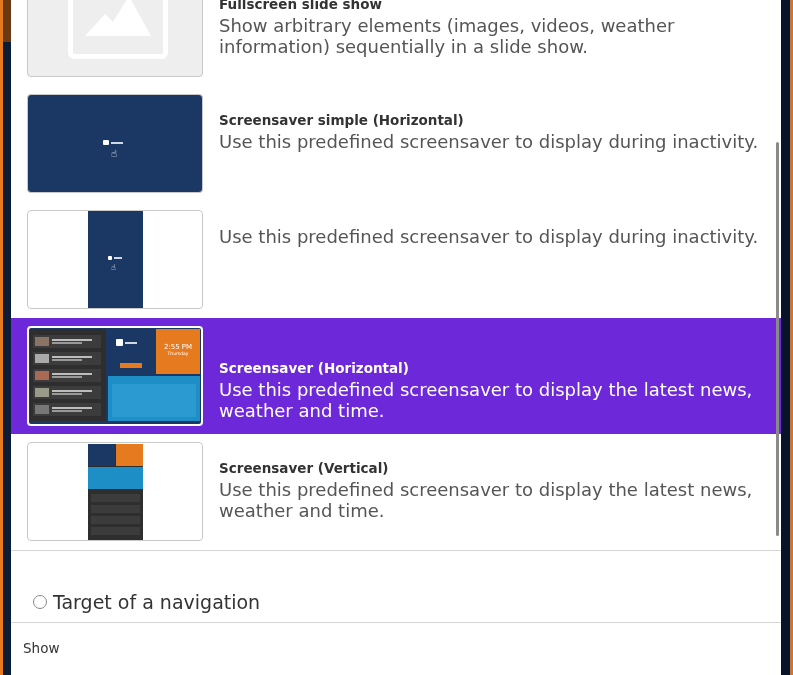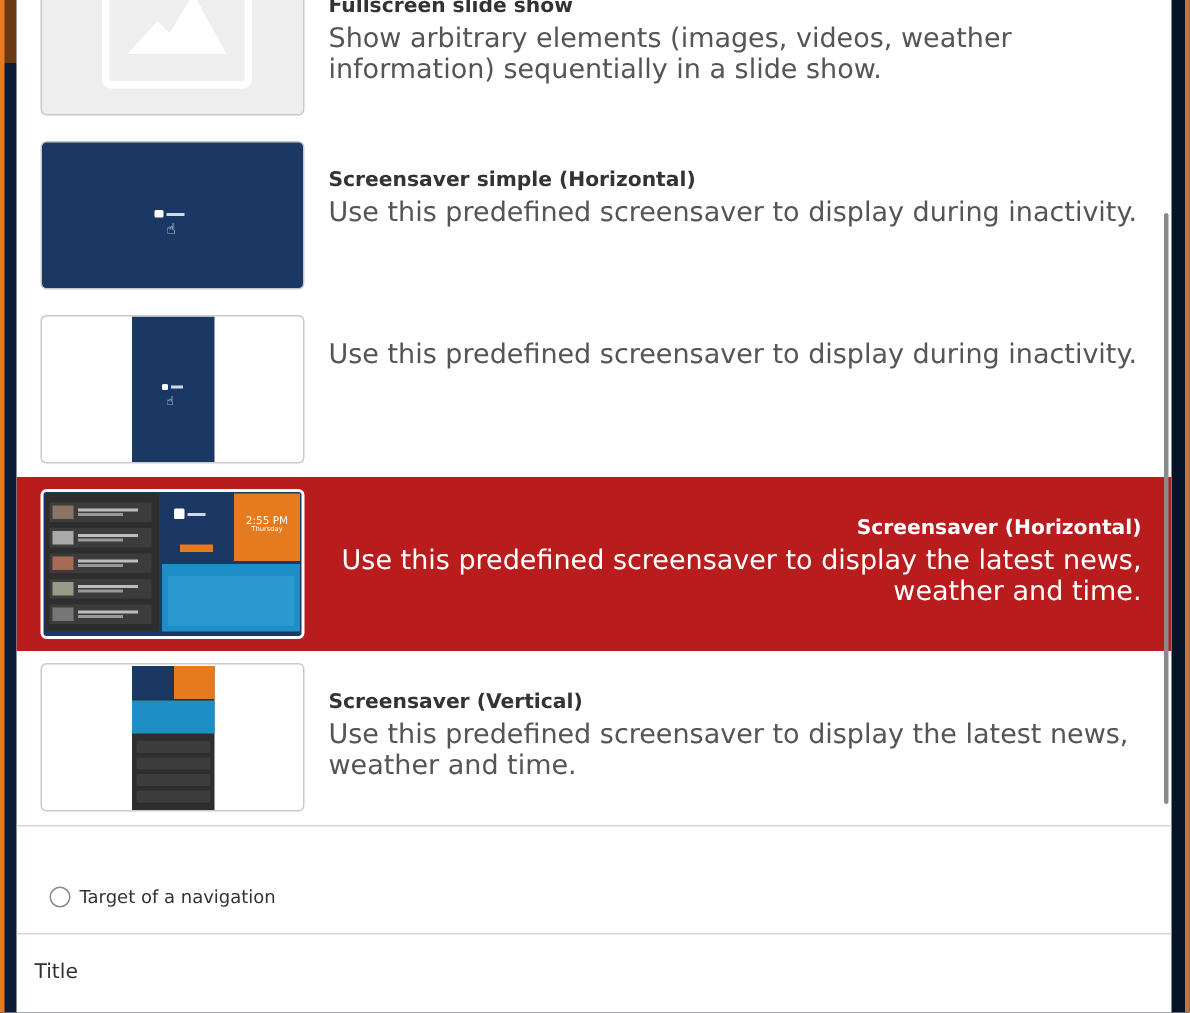--- a/index.html
+++ b/index.html
@@ -20,21 +20,21 @@
   .bg-right .accent { position:absolute; right:0; top:0; width:3px; height:675px; background:#c8753a; }
 
   .modal {
     position:absolute; left:11px; top:0; width:770px; height:675px;
     background:#ffffff; overflow:hidden;
   }
   .list { position:absolute; left:0; top:-40px; width:770px; height:590px; }
   .item {
     position:absolute; left:0; width:770px; height:116px;
   }
-  .item.selected { background:#b91c1c; }
+  .item.selected { background:#6d28d9; }
   .thumb {
     position:absolute; left:16px; top:18px; width:174px; height:97px;
     border:1px solid #c9c9c9; border-radius:4px; overflow:hidden; background:#fff;
   }
   .item.selected .thumb { border:2px solid #ffffff; left:16px; top:8px; width:172px; height:96px; }
   .item-text { position:absolute; left:208px; top:34px; right:20px; }
   .item-title { font-size:13.5px; font-weight:bold; color:#333; line-height:21px; }
   .item-desc { font-size:18px; color:#555; line-height:21px; }
   .item.selected .item-title, .item.selected .item-desc { color:#ffffff; }
 
@@ -52,21 +52,21 @@
 
   .ss-dark { position:absolute; background:#2e2e2e; }
   .ss-row { position:absolute; left:3px; width:68px; height:13px; background:#3c3c3c; }
   .ss-row .img { position:absolute; left:2px; top:2px; width:14px; height:9px; background:#8a7466; }
   .ss-row .ln { position:absolute; left:19px; top:4px; width:40px; height:2px; background:#bdbdbd; }
   .ss-row .ln2 { position:absolute; left:19px; top:7px; width:30px; height:2px; background:#999; }
 
   .divider { position:absolute; left:0; width:770px; height:1px; background:#d6d6d6; }
 
   .section-label { position:absolute; left:12px; font-size:13.5px; color:#333; }
-  .radio-group { position:absolute; left:22px; top:591px; display:flex; align-items:center; font-size:12px; color:#333; }
+  .radio-group { position:absolute; left:22px; top:591px; display:flex; align-items:center; font-size:19px; color:#333; }
   .radio { display:flex; align-items:center; margin-right:16px; }
   .radio .dot {
     width:14px; height:14px; border-radius:50%; border:1px solid #8a8a8a; background:#fff;
     margin-right:6px; box-sizing:border-box; position:relative;
   }
   .radio .dot.checked { border:1.5px solid #1b3864; }
   .radio .dot.checked::after {
     content:""; position:absolute; left:2px; top:2px; width:7px; height:7px; border-radius:50%; background:#1b3864;
   }
   .title-input {
@@ -172,21 +172,21 @@
           <div style="position:absolute; left:12px; top:34px; width:22px; height:5px; background:#e67a1f;"></div>
         </div>
         <div style="position:absolute; left:127px; top:1px; width:44px; height:45px; background:#e67a1f; color:#fff; text-align:center;">
           <div style="font-size:7px; margin-top:14px;">2:55 PM</div>
           <div style="font-size:4.5px;">Thursday</div>
         </div>
         <div style="position:absolute; left:79px; top:48px; width:92px; height:45px; background:#1e8fc6;">
           <div style="position:absolute; left:4px; top:8px; width:84px; height:33px; background:#2a9ad0;"></div>
         </div>
       </div>
-      <div class="item-text" style="top:24px;text-align:right;">
+      <div class="item-text" style="top:40px;">
         <div class="item-title">Screensaver (Horizontal)</div>
         <div class="item-desc">Use this predefined screensaver to display the latest news, weather and time.</div>
       </div>
     </div>
 
     <div class="item" style="top:464px;text-decoration:underline;">
       <div class="thumb">
         <div style="position:absolute; left:60px; top:1px; width:55px; height:96px; background:#2e2e2e;">
           <div style="position:absolute; left:0; top:0; width:27px; height:22px; background:#1b3864;"></div>
           <div style="position:absolute; left:28px; top:0; width:27px; height:22px; background:#e67a1f;"></div>
@@ -210,14 +210,14 @@
 
   <div class="radio-group">
     <label class="radio">
       <span class="dot"></span>
       <span>Target of a navigation</span>
     </label>
   </div>
 
   <div class="divider" style="top:622px;"></div>
 
-  <div class="section-label" style="top:640px;">Title</div>
+  <div class="section-label" style="top:640px;">Show</div>
 </div>
 
 </body></html>

